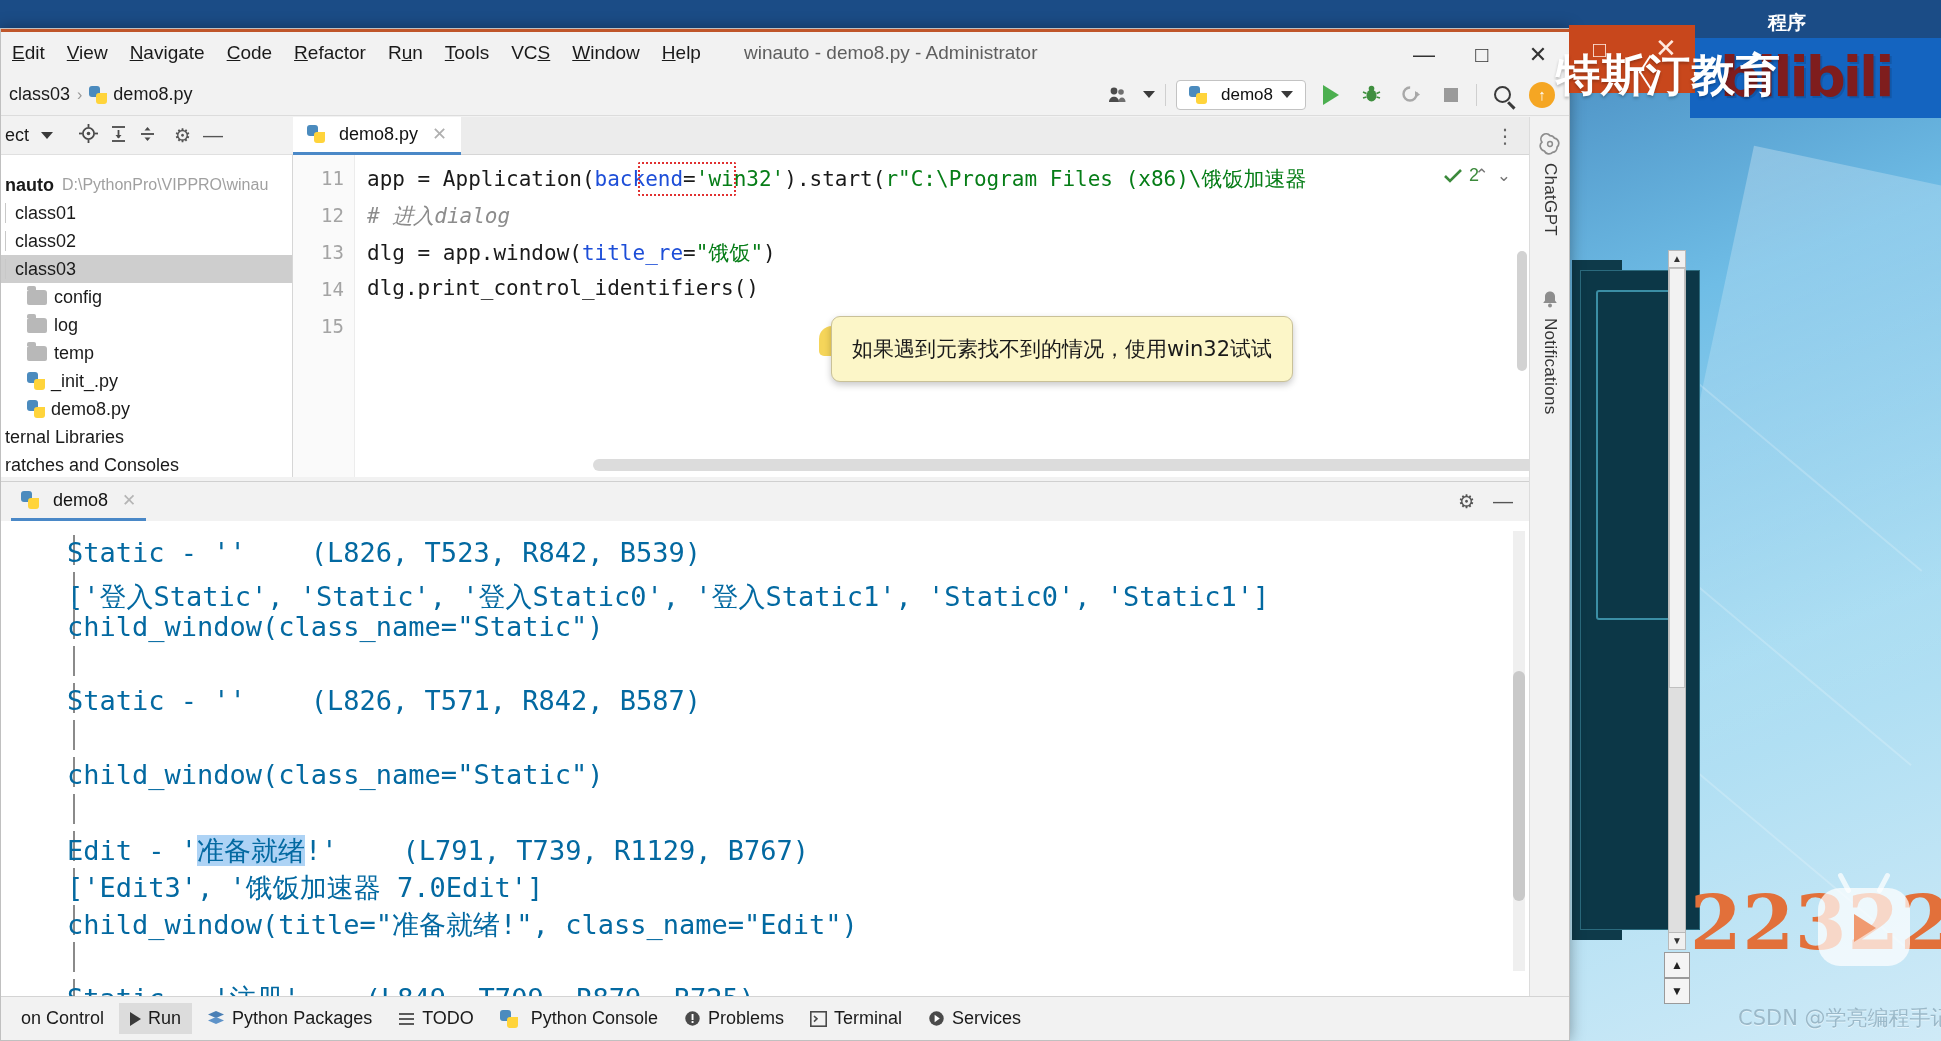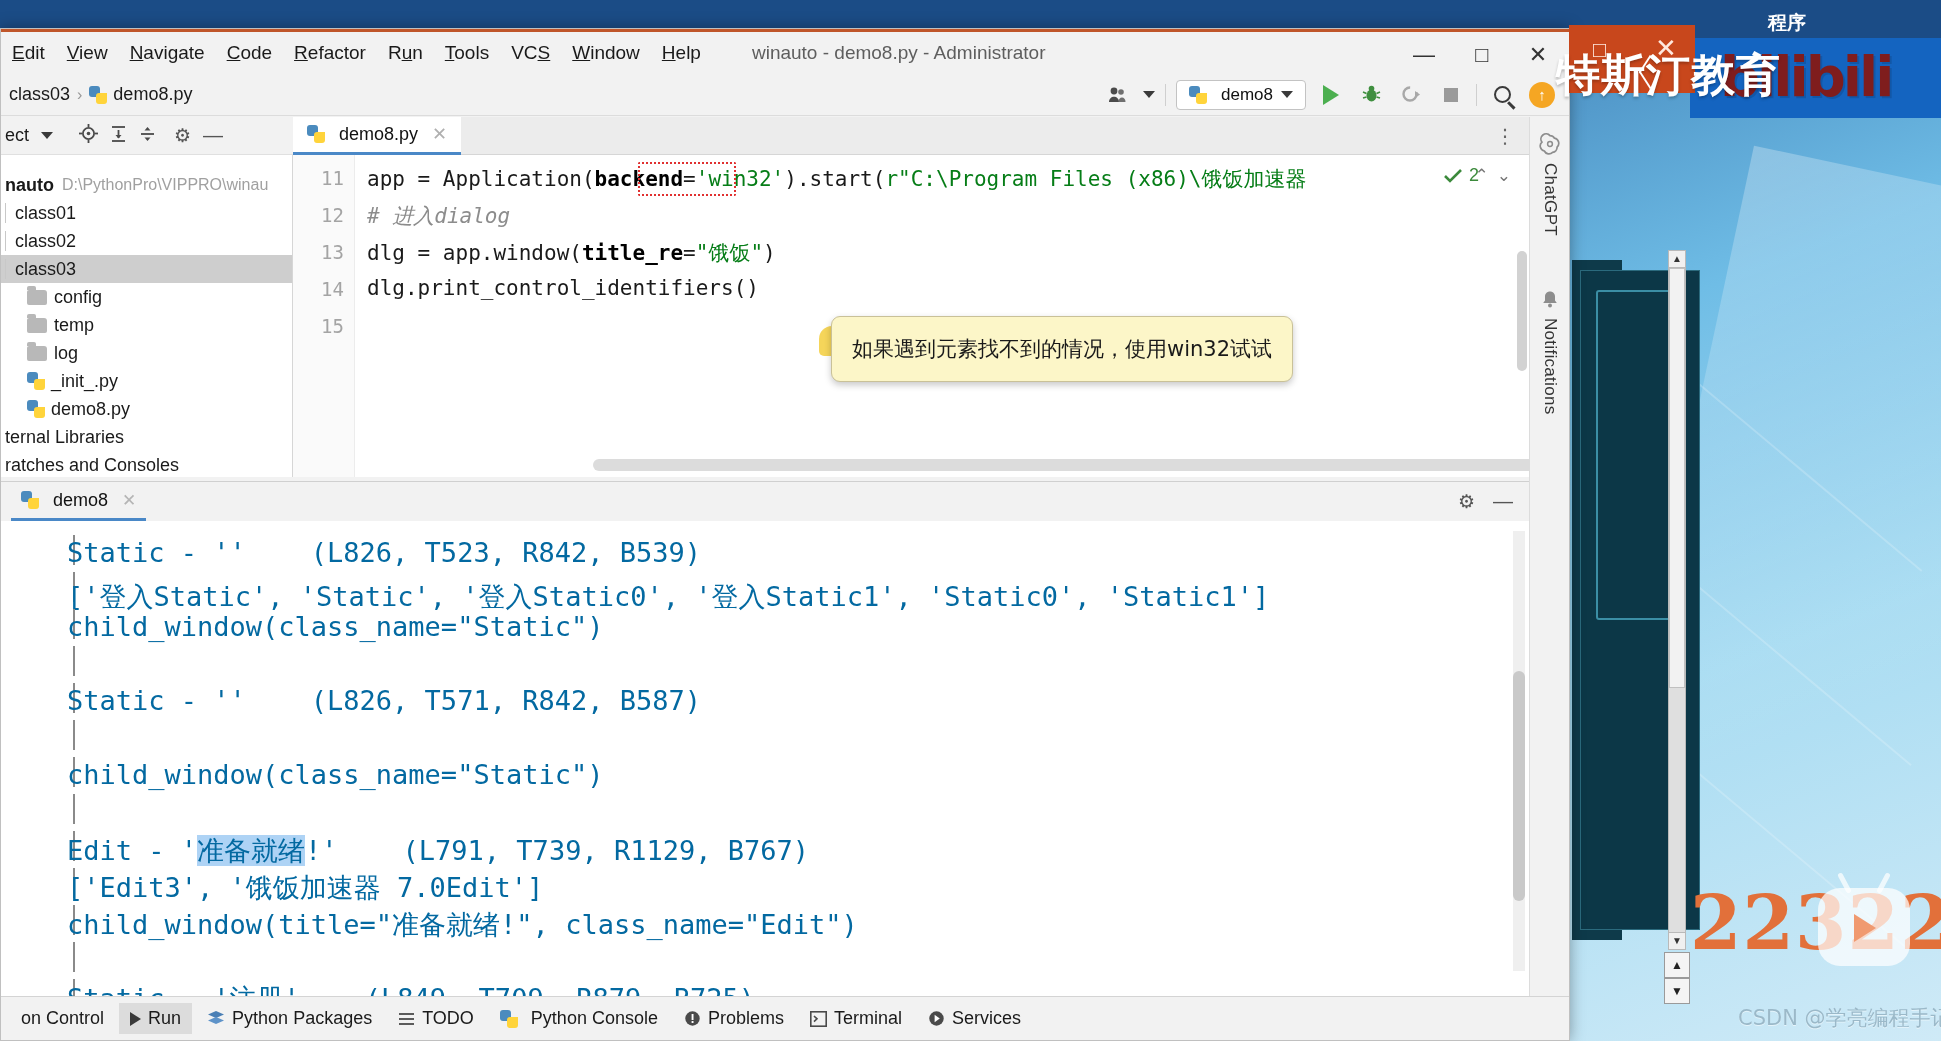--- a/index.html
+++ b/index.html
@@ -155,21 +155,21 @@
   .menubar {
     position: absolute; left: 0; top: 3px; width: 100%; height: 42px;
     background: #f2f2f2; display: flex; align-items: center;
   }
   .menu-item {
     padding: 4px 11px; font-size: 19px; color: #1a1a1a; cursor: default;
     font-family: "Liberation Sans", sans-serif;
   }
   .menu-item u { text-decoration: underline; }
   .win-title {
-    margin-left: 40px; font-size: 19px; color: #5e5e5e;
+    margin-left: 32px; font-size: 19px; color: #5e5e5e;
     font-family: "Liberation Sans", sans-serif; white-space: nowrap;
   }
   .win-ctrl {
     position: absolute; top: 6px; font-size: 22px; color: #333;
     width: 50px; text-align: center; line-height: 34px; cursor: default;
   }
   .wc-min { right: 120px; } .wc-max { right: 62px; } .wc-close { right: 6px; }
 
   
   .toolrow {
@@ -250,21 +250,21 @@
   }
   .ln {
     position: absolute; right: 10px; font-size: 19px; color: #a4a4a4;
     font-family: "DejaVu Sans Mono", monospace;
   }
   .code-line {
     position: absolute; left: 74px; font-size: 21px; white-space: pre;
     font-family: "DejaVu Sans Mono", monospace; color: #1a1a1a;
   }
   .k-str  { color: #067d17; }
-  .k-par  { color: #000000; font-weight: bold; }
+  .k-par  { color: #1d4ed8; }
   .k-com  { color: #8c8c8c; font-style: italic; }
   .hl-box {
     position: absolute; border: 2px dotted #e03030; border-radius: 2px;
     pointer-events: none;
   }
   .insp-badge {
     position: absolute; right: 52px; top: 10px; display: flex; align-items: center; gap: 6px;
     font-size: 18px; color: #3c8a3c;
   }
   .insp-arrows { position: absolute; right: 12px; top: 10px; color: #777; font-size: 17px; letter-spacing: 8px; }
@@ -547,25 +547,25 @@
       <div class="tnode sel">
           <span class="vline"></span>
           <span>class03</span>
         </div>
       <div class="tnode" style="padding-left:26px;">
           <span class="folder"></span>
           <span>config</span>
         </div>
       <div class="tnode" style="padding-left:26px;">
           <span class="folder"></span>
-          <span>temp</span>
+          <span>log</span>
         </div>
       <div class="tnode" style="padding-left:26px;">
           <span class="folder"></span>
-          <span>log</span>
+          <span>temp</span>
         </div>
       <div class="tnode" style="padding-left:26px;">
           <span class="pyicon"></span>
           <span>_init_.py</span>
         </div>
       <div class="tnode" style="padding-left:26px;">
           <span class="pyicon"></span>
           <span>demo8.py</span>
         </div>
       <div class="tnode">

